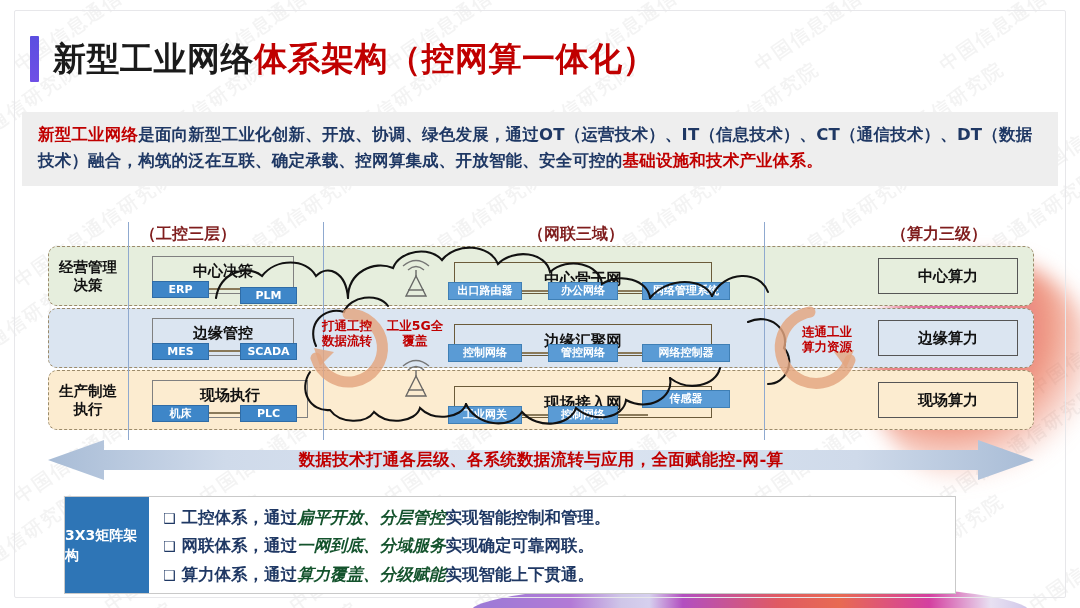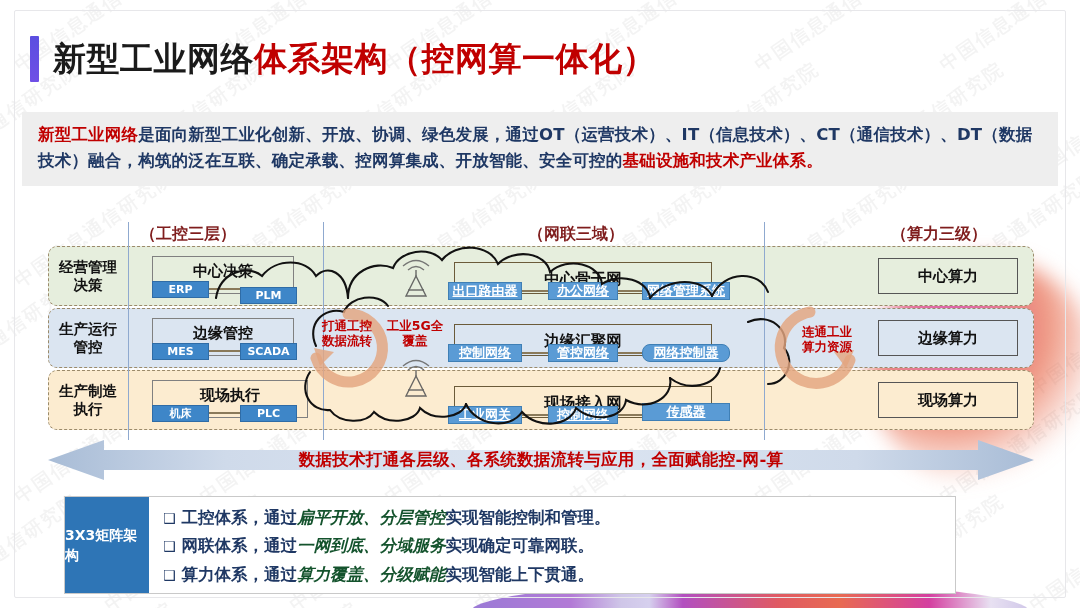--- a/index.html
+++ b/index.html
@@ -106,22 +106,22 @@
   .cbox{
     position:absolute;box-sizing:border-box;border:1.4px solid #6b5b3a;
     background:transparent;
   }
   .cbox .ctitle{
     position:absolute;left:0;right:0;top:6px;text-align:center;
     font-size:15.5px;font-weight:bold;color:#111;
   }
   .cnode{
     position:absolute;height:16px;line-height:16px;text-align:center;
-    background:#5a9bd5;color:#fff;font-size:13px;font-weight:bold;
-    border:1px solid #3f7fb5;white-space:nowrap;text-decoration:underline;
+    background:#5a9bd5;color:#fff;font-size:11px;font-weight:bold;
+    border:1px solid #3f7fb5;white-space:nowrap;
   }
 
   
   .kbox{
     position:absolute;box-sizing:border-box;border:1.5px solid #555;
     display:flex;align-items:center;justify-content:center;
     font-size:15px;font-weight:bold;color:#111;background:transparent;
   }
 
   
@@ -225,21 +225,20 @@
 
     <div class="colcap" style="left:92px;">（工控三层）</div>
     <div class="colcap" style="left:480px;">（网联三域）</div>
     <div class="colcap" style="left:843px;">（算力三级）</div>
 
     <div class="band b1"></div>
     <div class="band b2"></div>
     <div class="band b3"></div>
 
     <div class="rowlabel" style="top:20px;height:60px;">经营管理决策</div>
-    <div class="rowlabel" style="top:82px;height:60px;">生产运行管控</div>
     <div class="rowlabel" style="top:144px;height:60px;">生产制造执行</div>
 
     <div class="vline" style="left:80px;"></div>
     <div class="vline" style="left:275px;"></div>
     <div class="vline" style="left:716px;"></div>
 
     <svg class="overlay ovlow" viewBox="0 0 986 222">
 
       <path d="M300 72 C300 46 326 34 345 42 C352 24 382 20 394 34 C408 16 442 18 450 38
                C466 22 498 26 502 46 C520 30 552 38 554 58 C572 46 600 54 602 72" fill="none" stroke="#111" stroke-width="2.1" stroke-linecap="round"></path>
@@ -312,30 +311,30 @@
     <div class="cnode" style="left:500px;top:56px;width:68px;">办公网络</div>
     <div class="cnode" style="left:594px;top:56px;width:86px;">网络管理系统</div>
 
     <div class="cbox" style="left:406px;top:98px;width:258px;height:32px;">
       <div class="ctitle">边缘汇聚网</div>
     </div>
     <div class="connector" style="left:466px;top:126px;width:42px;"></div>
     <div class="connector" style="left:560px;top:126px;width:40px;"></div>
     <div class="cnode" style="left:400px;top:118px;width:72px;">控制网络</div>
     <div class="cnode" style="left:500px;top:118px;width:68px;">管控网络</div>
-    <div class="cnode" style="left:594px;top:118px;width:86px;border-radius:8px;">网络控制器</div>
+    <div class="cnode" style="left:594px;top:118px;width:86px;">网络控制器</div>
 
     <div class="cbox" style="left:406px;top:160px;width:258px;height:32px;">
       <div class="ctitle">现场接入网</div>
     </div>
     <div class="connector" style="left:466px;top:188px;width:42px;"></div>
     <div class="connector" style="left:560px;top:188px;width:40px;"></div>
     <div class="cnode" style="left:400px;top:180px;width:72px;">工业网关</div>
     <div class="cnode" style="left:500px;top:180px;width:68px;">控制网络</div>
-    <div class="cnode" style="left:594px;top:177px;width:86px;">传感器</div>
+    <div class="cnode" style="left:594px;top:164px;width:86px;">传感器</div>
 
     <div class="kbox" style="left:830px;top:32px;width:140px;height:36px;">中心算力</div>
     <div class="kbox" style="left:830px;top:94px;width:140px;height:36px;">边缘算力</div>
     <div class="kbox" style="left:830px;top:156px;width:140px;height:36px;">现场算力</div>
 
     <div class="swirl-txt" style="left:268px;top:92px;width:62px;">打通工控数据流转</div>
     <div class="swirl-txt" style="left:338px;top:92px;width:58px;">工业5G全覆盖</div>
     <div class="swirl-txt" style="left:748px;top:98px;width:62px;">连通工业算力资源</div>
   </div>
 

